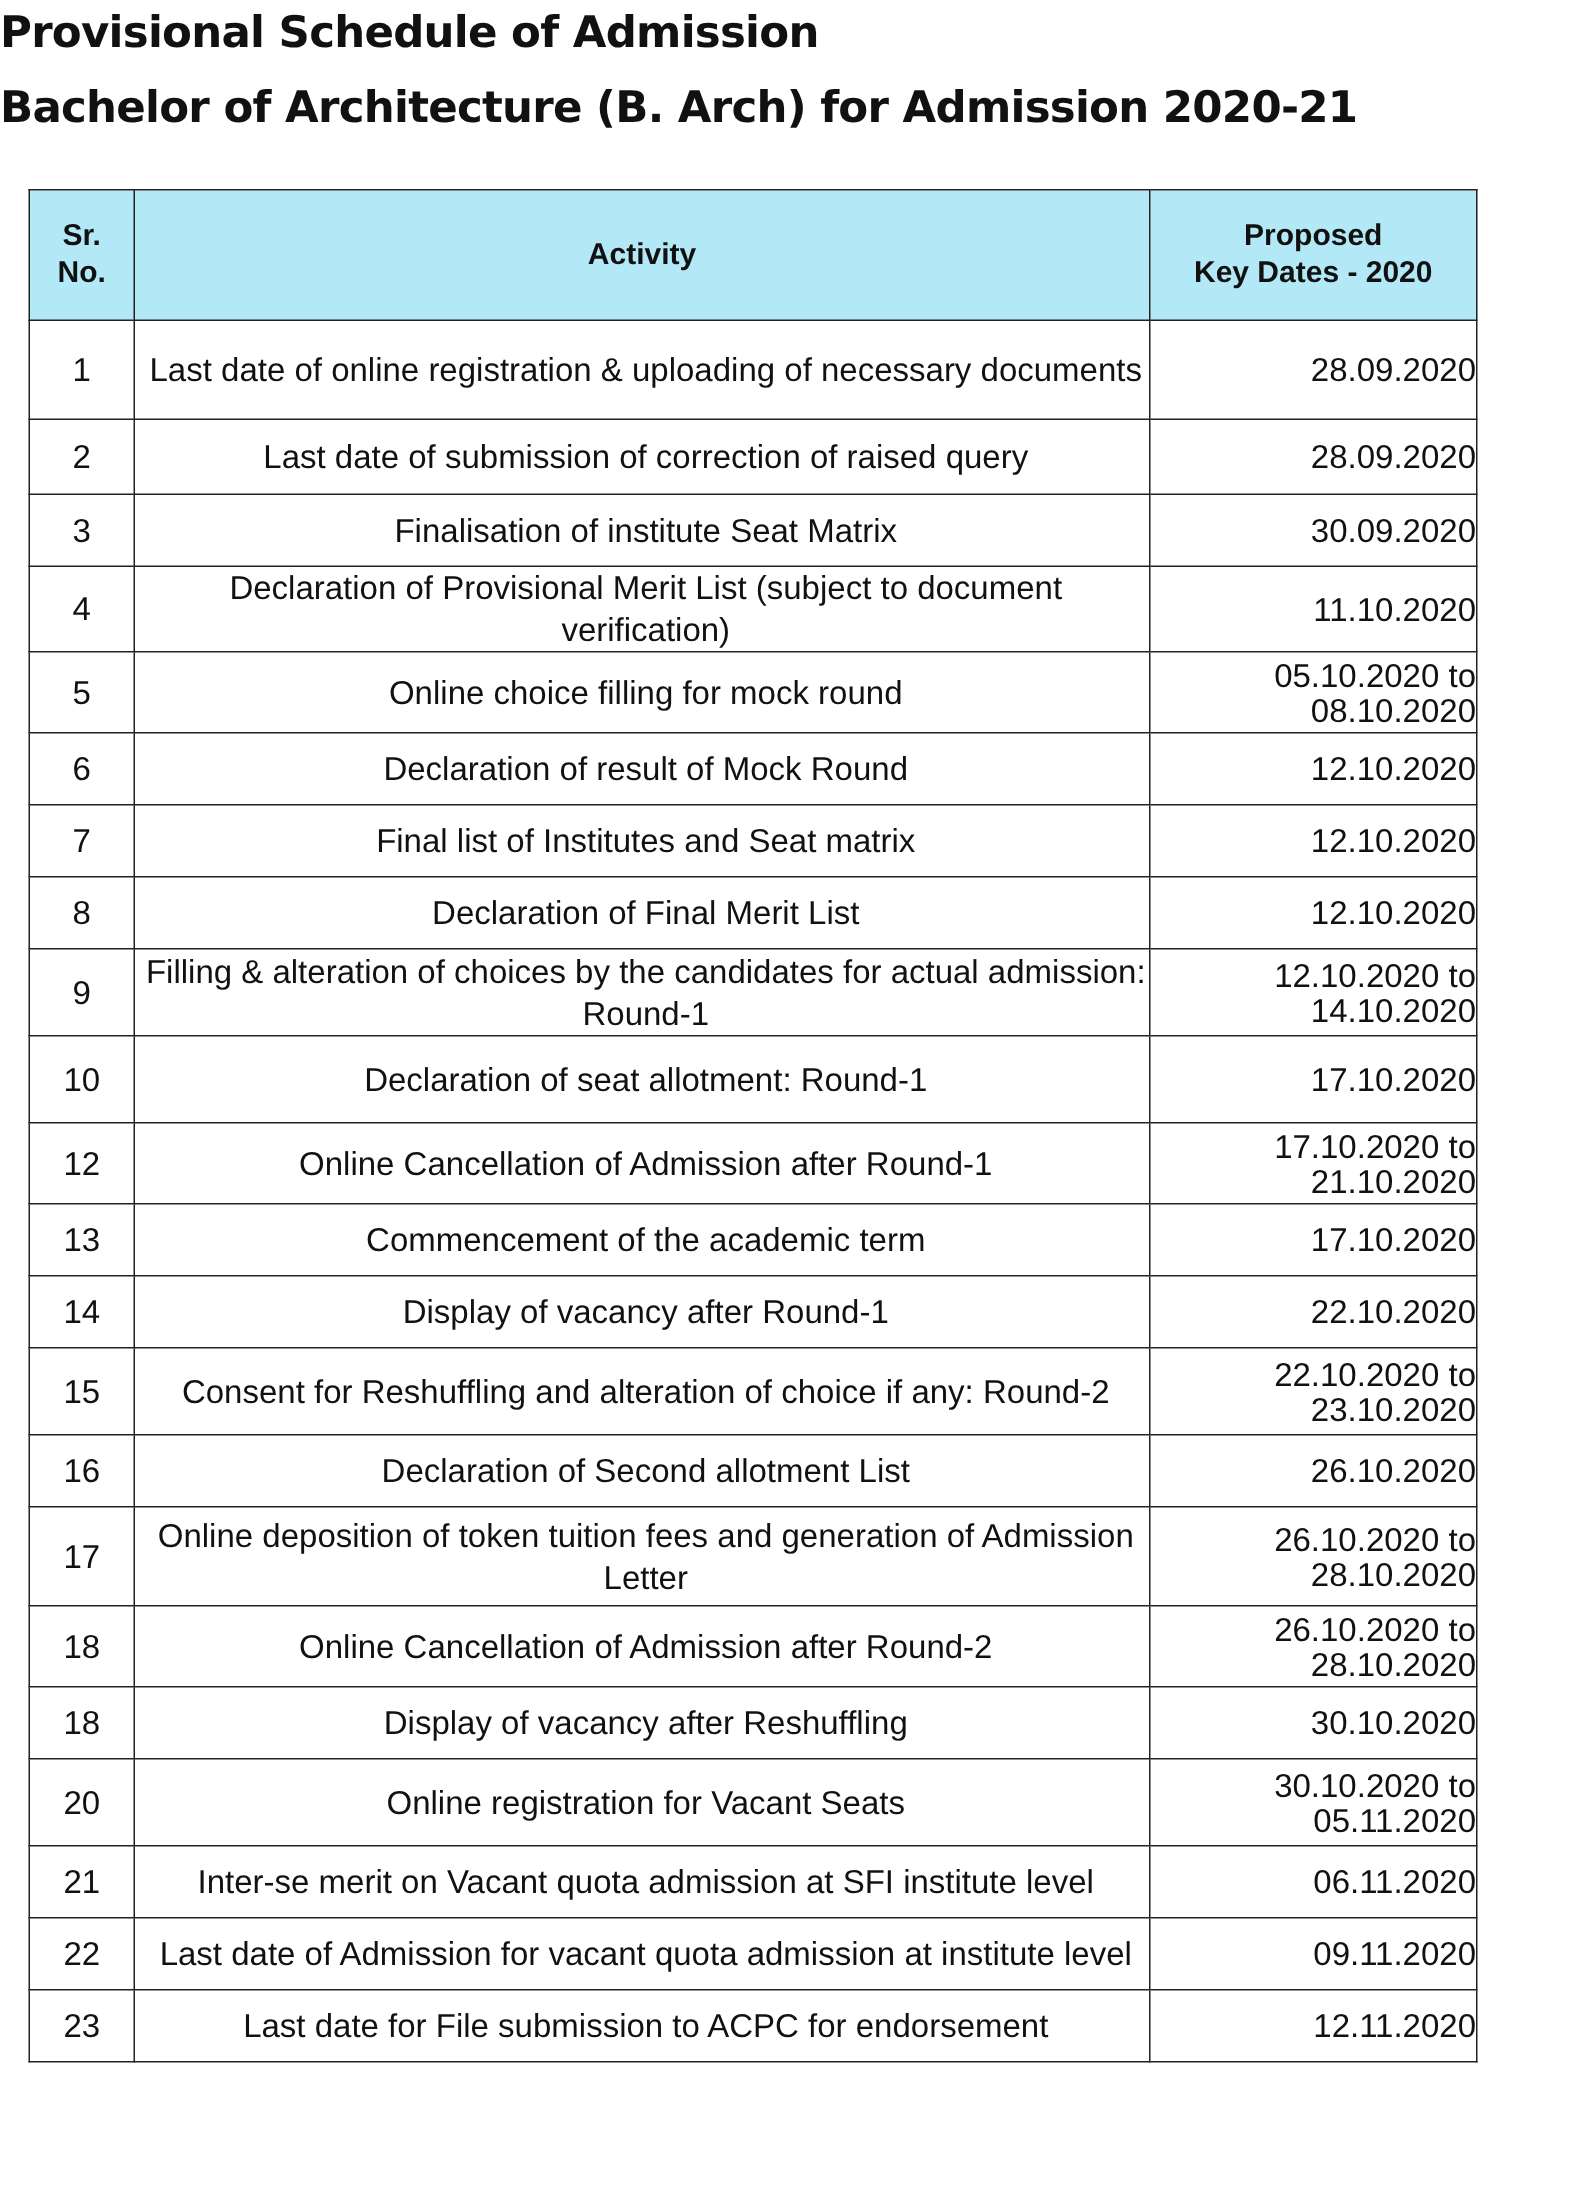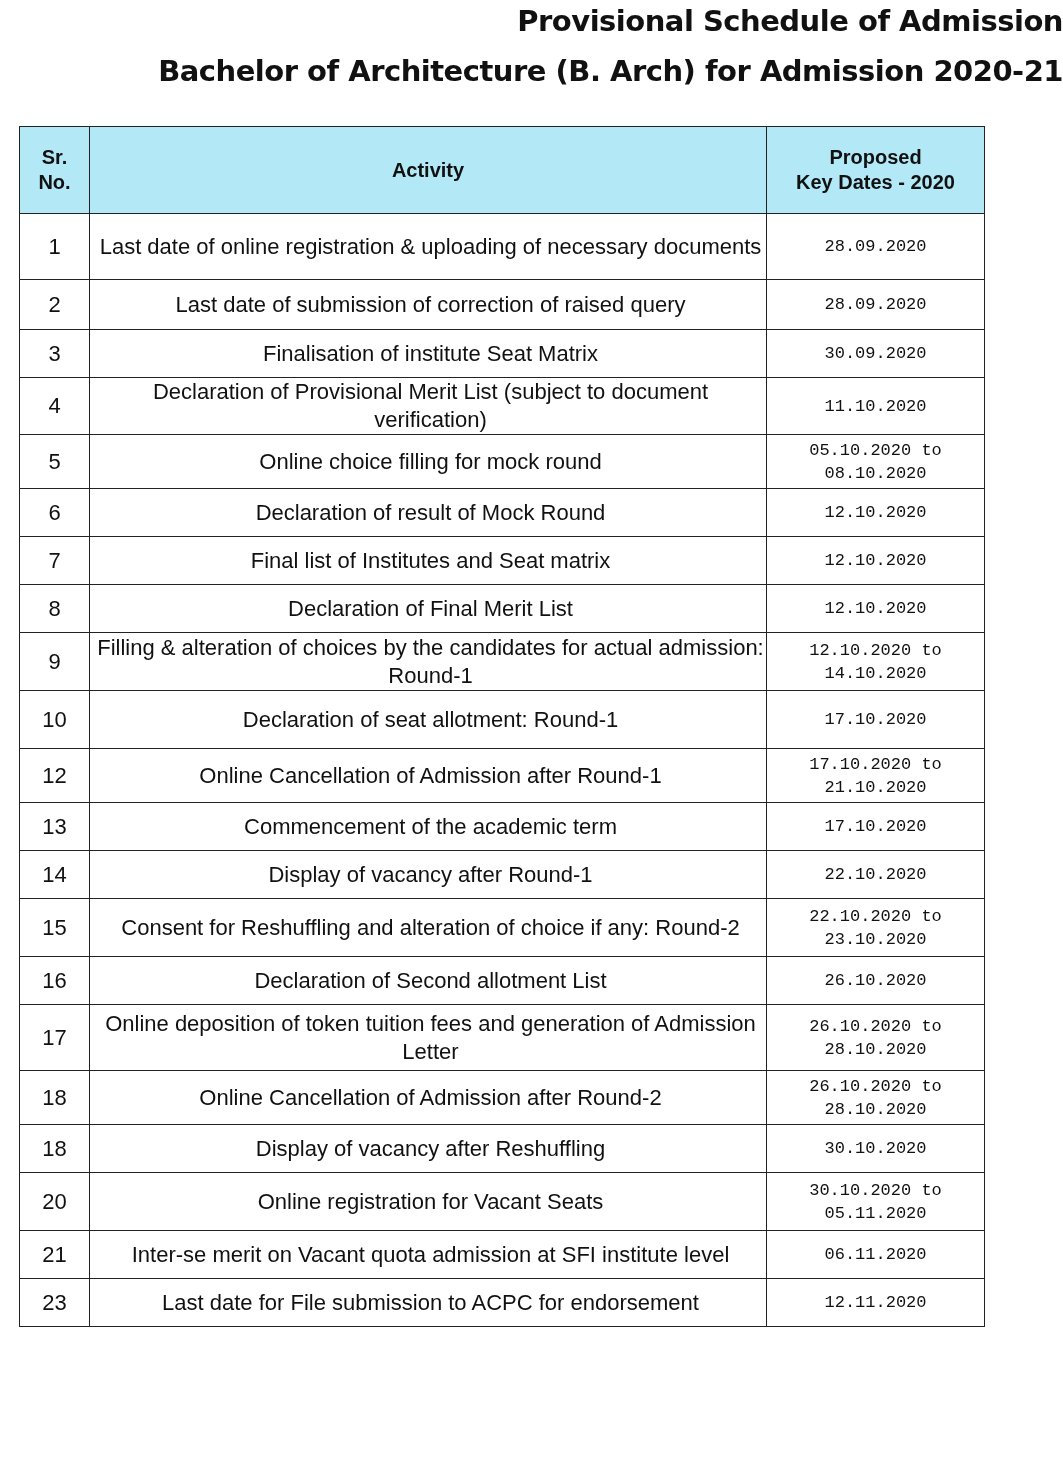--- a/index.html
+++ b/index.html
@@ -1,25 +1,25 @@
 <!DOCTYPE html>
 <html><head>
 <meta charset="utf-8">
 <style>
   html, body { margin: 0; padding: 0; background: #ffffff; }
   body { width: 1063px; height: 1469px; position: relative; overflow: hidden; font-family: "Liberation Sans", sans-serif; color: #111; }
-  .title { position: absolute; left: 0; width: 1063px; text-align: right; font-family: "DejaVu Sans", sans-serif; font-weight: bold; letter-spacing: -0.5px; color: #111; }
+  .title { position: absolute; left: 0; width: 1063px; text-align: left; font-family: "DejaVu Sans", sans-serif; font-weight: bold; letter-spacing: -0.5px; color: #111; }
   .t1 { top: 4px; font-size: 29px; }
   .t2 { top: 54px; font-size: 29px; }
   table { position: absolute; left: 19px; top: 126px; width: 966px; border-collapse: collapse; table-layout: fixed; padding-left: 12px; }
   td, th { border: 1.5px solid #222; padding: 0; vertical-align: middle; }
   th { background: #b3e9f7; font-weight: bold; font-size: 20px; height: 86px; line-height: 25px; text-align: center; }
   td.sr { text-align: center; font-size: 22px; }
   td.act { font-size: 22px; line-height: 28px; padding-left: 5px; text-align: center; }
-  td.dt { text-align: center; font-size: 17px; line-height: 23px; font-family: Liberation Mono, monospace; }
+  td.dt { text-align: right; font-size: 22px; line-height: 23px; }
   col.c1 { width: 70px; }
   col.c3 { width: 218px; }
 </style>
 </head>
 <body>
 
 <div class="title t1">Provisional Schedule of Admission</div>
 <div class="title t2">Bachelor of Architecture (B. Arch) for Admission 2020-21</div>
 
 <table>
@@ -183,20 +183,27 @@
         </td>
       </tr>
       <tr style="height: 48px;">
         <td class="sr">21</td>
         <td class="act">Inter-se merit on Vacant quota admission at SFI institute level</td>
         <td class="dt">
           <div>06.11.2020</div>
         </td>
       </tr>
       <tr style="height: 48px;">
+        <td class="sr">22</td>
+        <td class="act">Last date of Admission for vacant quota admission at institute level</td>
+        <td class="dt">
+          <div>09.11.2020</div>
+        </td>
+      </tr>
+      <tr style="height: 48px;">
         <td class="sr">23</td>
         <td class="act">Last date for File submission to ACPC for endorsement</td>
         <td class="dt">
           <div>12.11.2020</div>
         </td>
       </tr>
     </tbody>
 </table>
 
 </body></html>

